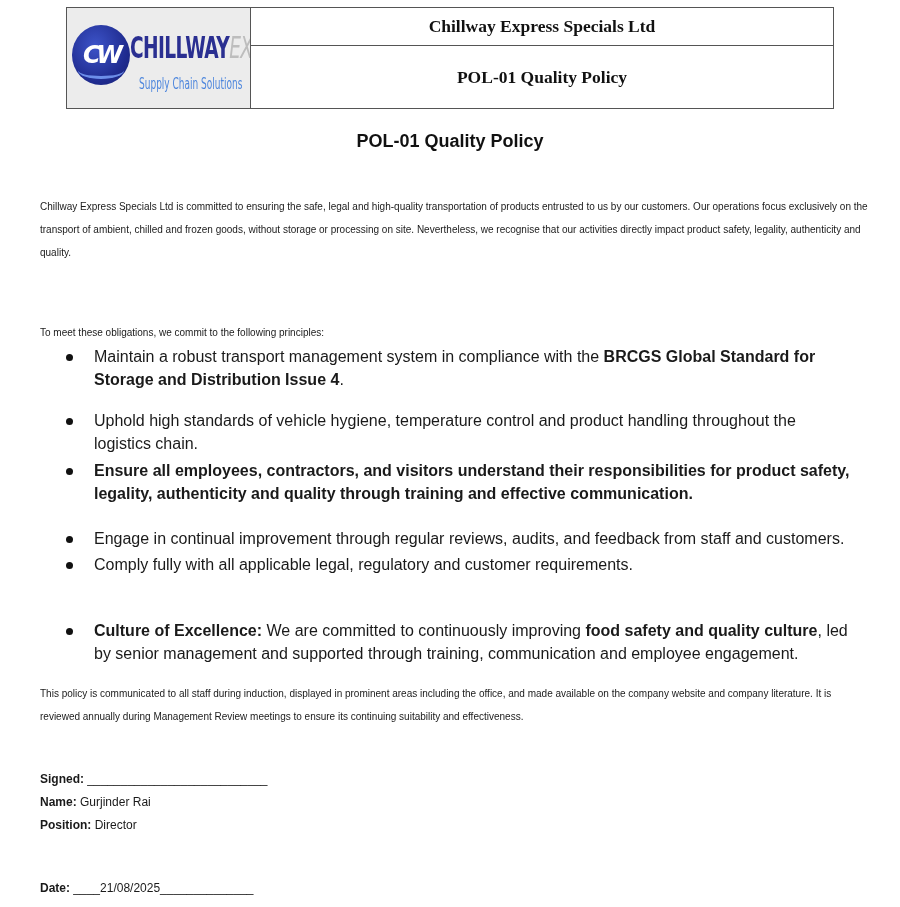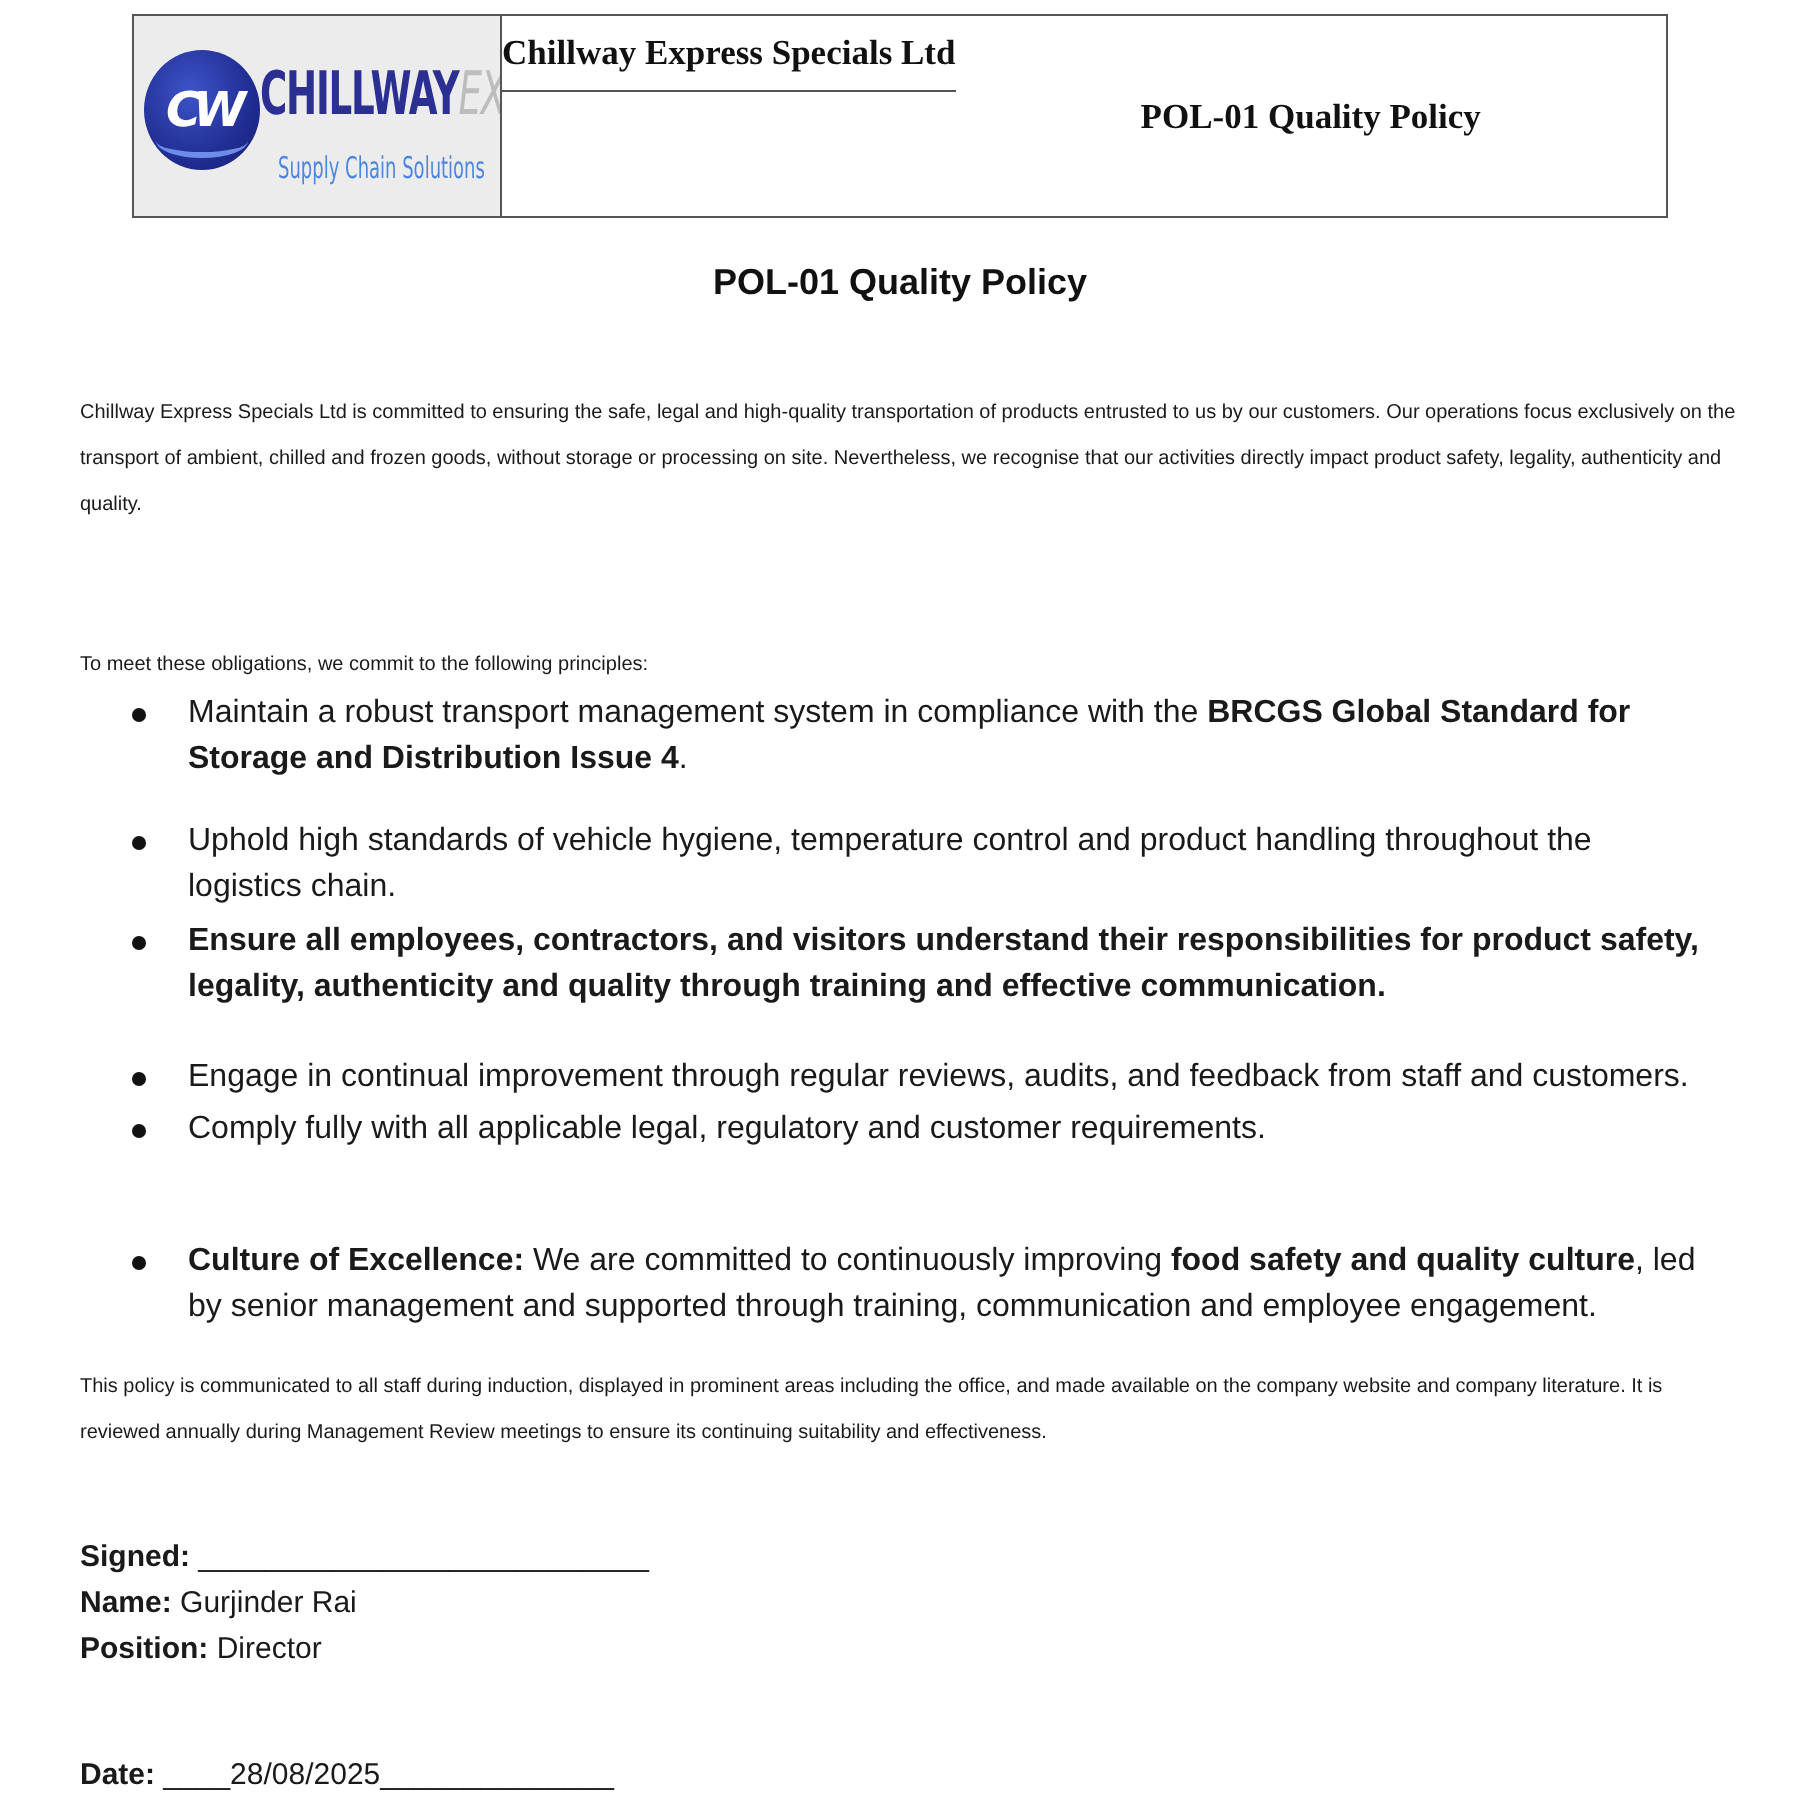--- a/index.html
+++ b/index.html
@@ -34,21 +34,21 @@
     font-family: "DejaVu Sans", sans-serif; font-weight: bold; font-size: 30px;
     transform: scaleX(0.62); transform-origin: left top; letter-spacing: -1px;
   }
   .logo-word .chill { color: #2a2f91; }
   .logo-word .express { color: #bdbdbd; font-style: italic; font-weight: normal; }
   .logo-tagline {
     position: absolute; left: 72px; top: 67px; white-space: nowrap;
     font-family: "DejaVu Sans", sans-serif; font-size: 15px; color: #4d86dd;
     transform: scaleX(0.6); transform-origin: left top;
   }
-  .title-cell { flex: 1; display: flex; flex-direction: row; }
+  .title-cell { flex: 1; display: flex; flex-direction: column; }
   .title-row {
     display: flex; align-items: center; justify-content: center;
     font-family: "Liberation Serif", "DejaVu Serif", serif; font-weight: bold; font-size: 17.5px;
     color: #111;
   }
   .title-row.top { height: 37px; border-bottom: 1px solid #555; }
   .title-row.bottom { flex: 1; }
 
   .doc-title {
     position: absolute; left: 0; width: 900px; top: 131px; text-align: center;
@@ -64,21 +64,21 @@
     position: absolute; left: 66px; width: 790px; font-size: 16px; line-height: 22.8px;
   }
   .bullet .dot {
     position: absolute; left: 0; top: 8px; width: 7px; height: 7px; border-radius: 50%; background: #111;
   }
   .bullet .text { margin-left: 28px; display: block; }
   .b1 { top: 346px; } .b2 { top: 410px; } .b3 { top: 460px; }
   .b4 { top: 528px; } .b5 { top: 554px; } .b6 { top: 620px; }
   .p-close { top: 683px; }
   b, .bold { font-weight: bold; }
-  .sign-block { position: absolute; left: 40px; font-size: 15px; line-height: 22.8px; }
+  .sign-block { position: absolute; left: 40px; font-size: 12px; line-height: 22.8px; }
   .sign-block .lbl { font-weight: bold; }
   .s1 { top: 768px; } .s2 { top: 791px; } .s3 { top: 814px; } .s4 { top: 877px; }
 </style>
 </head>
 <body>
 
 <div class="header-table">
   <div class="logo-cell">
     <div class="logo-emblem">
       <span>CW</span>
@@ -129,14 +129,14 @@
 <div class="sign-block s1">
   <span class="lbl">Signed:</span><span> ___________________________</span>
 </div>
 <div class="sign-block s2">
   <span class="lbl">Name:</span><span> Gurjinder Rai</span>
 </div>
 <div class="sign-block s3">
   <span class="lbl">Position:</span><span> Director</span>
 </div>
 <div class="sign-block s4">
-  <span class="lbl">Date:</span><span> ____28/08/2025______________</span>
+  <span class="lbl">Date:</span><span> ____21/08/2025______________</span>
 </div>
 
 </body></html>

